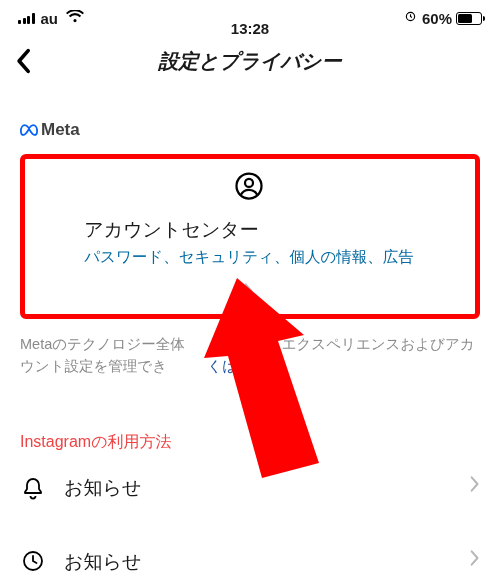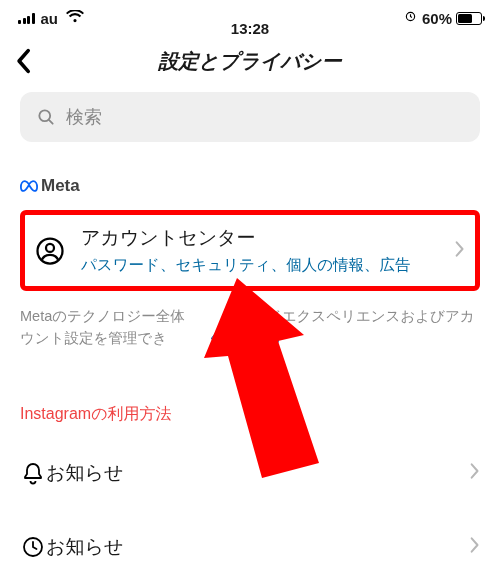--- a/index.html
+++ b/index.html
@@ -81,20 +81,21 @@
 
   .account-row {
     margin-top: 14px;
     border: 5px solid #ff0000;
     border-radius: 6px;
     display: flex;
     align-items: center;
     padding: 10px 10px 10px 8px;
     gap: 14px;
     background:#fff;
+    flex-direction:column;
   }
   .account-icon {
     width: 34px; height:34px;
     display:flex; align-items:center; justify-content:center;
     flex-shrink:0;
   }
   .account-text { flex:1; min-width:0; }
   .account-title { font-size: 19px; }
   .account-sub { color:#0369a1; font-size:15.5px; margin-top:4px; white-space:nowrap; overflow:hidden; text-overflow:ellipsis;}
   .chev { color:#b7b7b7; flex-shrink:0;}
@@ -109,21 +110,22 @@
   .meta-desc .link { color:#174f9f; }
 
   .section-title2 {
     margin-top: 54px;
     color:#ef4444;
     font-size:16px;
   }
 
   .list-row {
     display:flex;
-    align-items:center;
+    align-items:flex-start;
+    gap:18px;
     height:52px;
     margin-top:22px;
   }
   .list-row .label { flex:1; font-size:19px; }
   .list-row .icon { width:26px; display:flex; justify-content:center;}
   .list-row .chev { color:#b7b7b7; }
 
   
   .red-arrow {
     position:absolute;
@@ -173,27 +175,20 @@
   <div class="back-btn">
     <svg width="18" height="26" viewBox="0 0 12 20" fill="none">
         <path d="M10 2L3 10l7 8" stroke="#000" stroke-width="2.8" stroke-linecap="round" stroke-linejoin="round"></path>
       </svg>
   </div>
   <div class="header-title">設定とプライバシー</div>
 </div>
 
 <div class="content">
 
-  <div class="search-box">
-    <svg width="20" height="20" viewBox="0 0 24 24" fill="none">
-        <circle cx="10.5" cy="10.5" r="6.5" stroke="#888" stroke-width="2.2"></circle>
-        <path d="M20 20l-4.5-4.5" stroke="#888" stroke-width="2.2" stroke-linecap="round"></path>
-      </svg>
-    <span>検索</span>
-  </div>
 
   <div class="section-header">
     <span class="meta-logo">
       <svg width="18" height="12" viewBox="0 0 40 26">
           <path d="M11 2C5 2 2 9 2 15c0 5 2 9 6 9 4 0 7-6 12-13 5 7 8 13 12 13 4 0 6-4 6-9 0-6-3-13-9-13-4 0-7 4-9 7-2-3-5-7-9-7z" fill="none" stroke="#0863f7" stroke-width="4"></path>
         </svg>
       <span>Meta</span>
     </span>
   </div>
 

